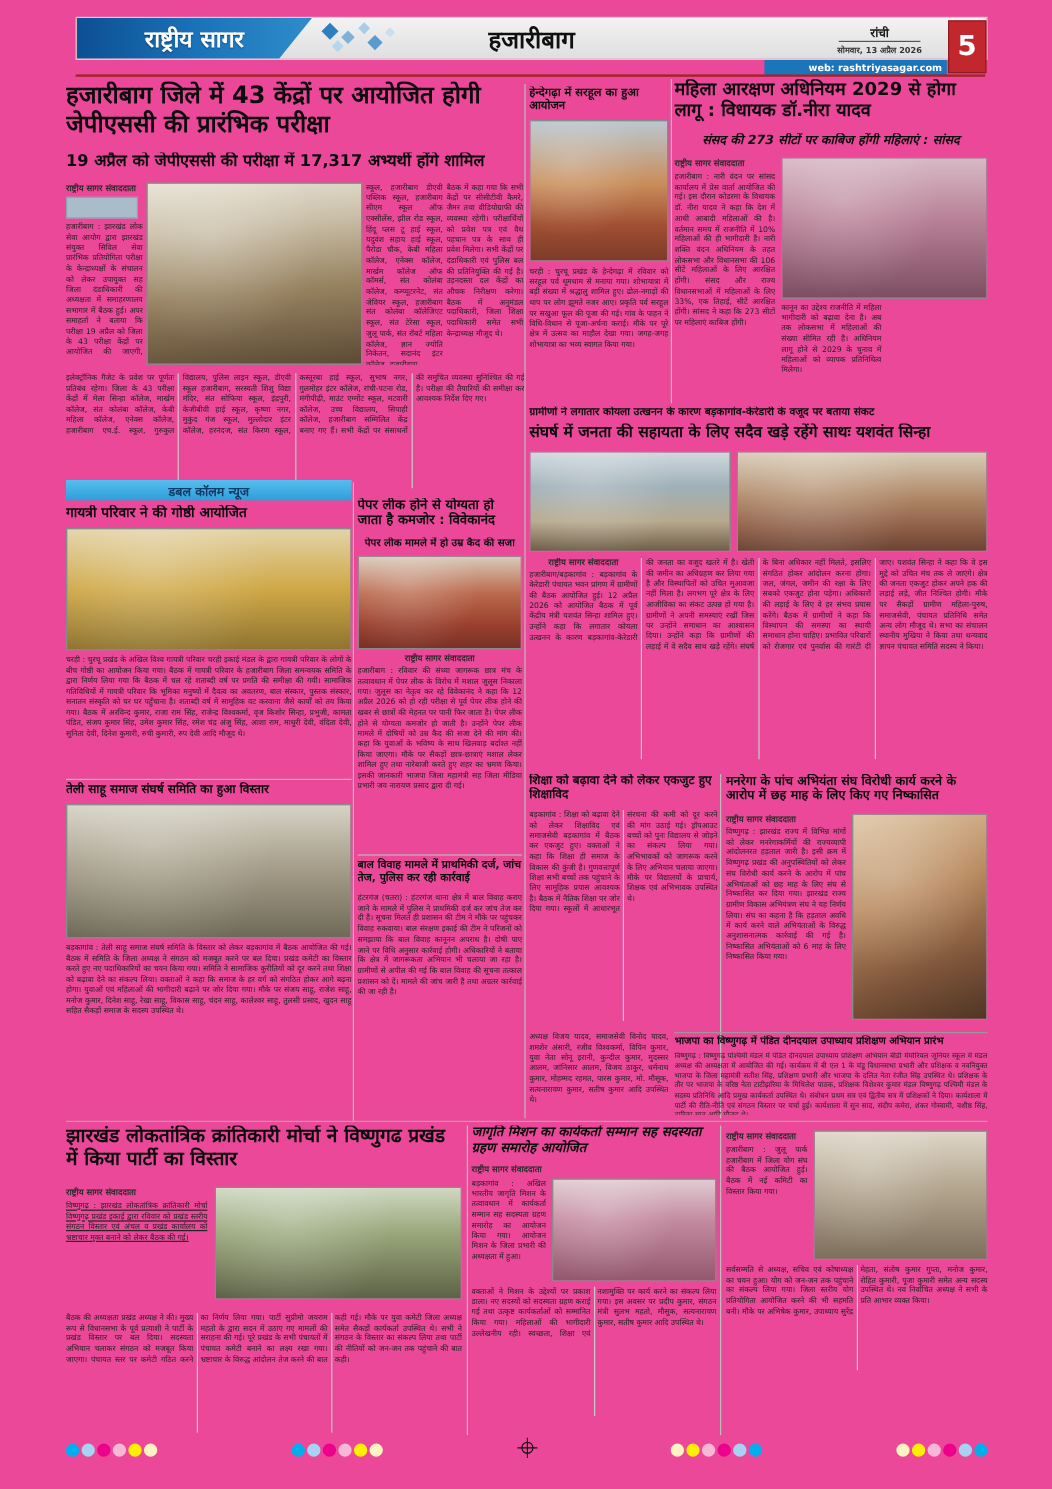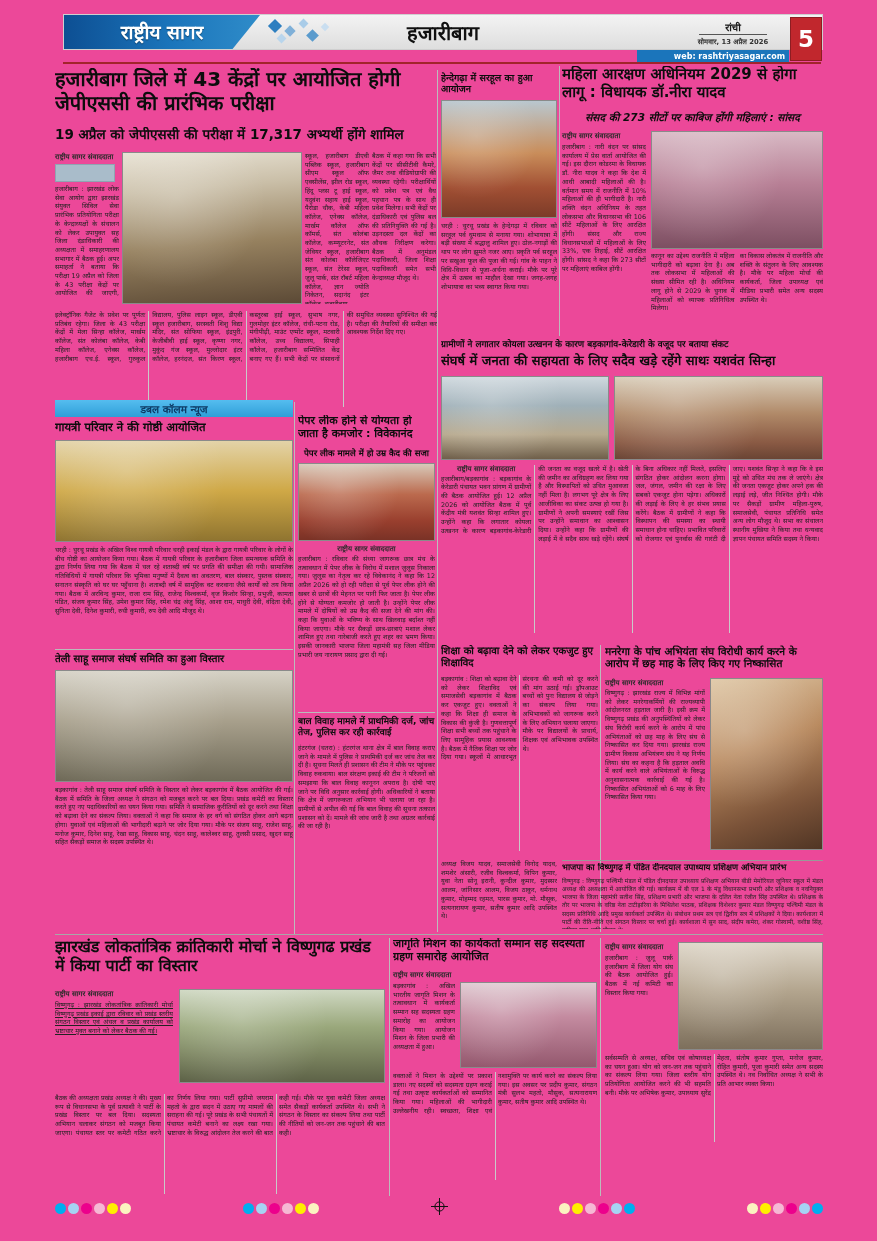--- a/index.html
+++ b/index.html
@@ -116,21 +116,20 @@
     <div class="hl" style="font-size:10.5px;height:15px;margin-top:3px;text-align:center;font-style:italic;">संसद की 273 सीटों पर काबिज होंगी महिलाएं : सांसद</div>
     <div style="margin-top:5px;display:grid;grid-template-columns:84px 172px;column-gap:5px;">
       <div>
         <div class="byline">राष्ट्रीय सागर संवाददाता</div>
         <div class="body-txt" style="margin-top:3px;height:182px;">हजारीबाग : नारी वंदन पर सांसद कार्यालय में प्रेस वार्ता आयोजित की गई। इस दौरान कोडरमा के विधायक डॉ. नीरा यादव ने कहा कि देश में आधी आबादी महिलाओं की है। वर्तमान समय में राजनीति में 10% महिलाओं की ही भागीदारी है। नारी शक्ति वंदन अधिनियम के तहत लोकसभा और विधानसभा की 106 सीटें महिलाओं के लिए आरक्षित होंगी। संसद और राज्य विधानसभाओं में महिलाओं के लिए 33%, एक तिहाई, सीटें आरक्षित होंगी। सांसद ने कहा कि 273 सीटों पर महिलाएं काबिज होंगी।</div>
       </div>
       <div>
         <div class="photo ph-mahila" style="height:118px;"></div>
         <div style="display:grid;grid-template-columns:1fr 1fr;column-gap:5px;margin-top:3px;">
           <div class="body-txt" style="height:76px;">कानून का उद्देश्य राजनीति में महिला भागीदारी को बढ़ावा देना है। अब तक लोकसभा में महिलाओं की संख्या सीमित रही है। अधिनियम लागू होने से 2029 के चुनाव में महिलाओं को व्यापक प्रतिनिधित्व मिलेगा।</div>
-          <div class="body-txt" style="height:76px;">का विकास लोकतंत्र में राजनीति और शक्ति के संतुलन के लिए आवश्यक है। मौके पर महिला मोर्चा की कार्यकर्ता, जिला उपाध्यक्ष एवं मीडिया प्रभारी समेत अन्य सदस्य उपस्थित थे।</div>
         </div>
       </div>
     </div>
   </div>
 
   <div class="abs" style="left:441px;top:339px;width:382px;height:300px;">
     <div class="hl" style="font-size:8.8px;height:12px;">ग्रामीणों ने लगातार कोयला उत्खनन के कारण बड़कागांव-केरेडारी के वजूद पर बताया संकट</div>
     <div class="hl" style="font-size:13px;height:19px;margin-top:2px;">संघर्ष में जनता की सहायता के लिए सदैव खड़े रहेंगे साथः यशवंत सिन्हा</div>
     <div style="display:grid;grid-template-columns:168px 209px;column-gap:5px;margin-top:4px;">
       <div class="photo ph-jan" style="height:84px;"></div>
@@ -192,21 +191,21 @@
       <div>
         <div class="byline">राष्ट्रीय सागर संवाददाता</div>
         <div class="body-txt" style="margin-top:3px;height:88px;text-decoration:underline;">विष्णुगढ़ : झारखंड लोकतांत्रिक क्रांतिकारी मोर्चा विष्णुगढ़ प्रखंड इकाई द्वारा रविवार को प्रखंड स्तरीय संगठन विस्तार एवं अंचल व प्रखंड कार्यालय को भ्रष्टाचार मुक्त बनाने को लेकर बैठक की गई।</div>
       </div>
       <div class="photo ph-jlkm" style="height:94px;"></div>
     </div>
     <div class="body-txt cols3" style="margin-top:5px;height:100px;">बैठक की अध्यक्षता प्रखंड अध्यक्ष ने की। मुख्य रूप से विधानसभा के पूर्व प्रत्याशी ने पार्टी के प्रखंड विस्तार पर बल दिया। सदस्यता अभियान चलाकर संगठन को मजबूत किया जाएगा। पंचायत स्तर पर कमेटी गठित करने का निर्णय लिया गया। पार्टी सुप्रीमो जयराम महतो के द्वारा सदन में उठाए गए मामलों की सराहना की गई। पूरे प्रखंड के सभी पंचायतों में पंचायत कमेटी बनाने का लक्ष्य रखा गया। भ्रष्टाचार के विरुद्ध आंदोलन तेज करने की बात कही गई। मौके पर युवा कमेटी जिला अध्यक्ष समेत सैकड़ों कार्यकर्ता उपस्थित थे। सभी ने संगठन के विस्तार का संकल्प लिया तथा पार्टी की नीतियों को जन-जन तक पहुंचाने की बात कही।</div>
   </div>
 
   <div class="abs" style="left:393px;top:938px;width:204px;height:258px;">
-    <div class="hl" style="font-size:11px;height:30px;">जागृति मिशन का कार्यकर्ता सम्मान सह सदस्यता ग्रहण समारोह आयोजित</div>
+    <div class="hl" style="font-size:11px;height:30px;font-style:italic;">जागृति मिशन का कार्यकर्ता सम्मान सह सदस्यता ग्रहण समारोह आयोजित</div>
     <div class="byline" style="margin-top:2px;">राष्ट्रीय सागर संवाददाता</div>
     <div style="display:grid;grid-template-columns:62px 137px;column-gap:5px;margin-top:3px;">
       <div class="body-txt" style="height:86px;">बड़कागांव : अखिल भारतीय जागृति मिशन के तत्वावधान में कार्यकर्ता सम्मान सह सदस्यता ग्रहण समारोह का आयोजन किया गया। आयोजन मिशन के जिला प्रभारी की अध्यक्षता में हुआ।</div>
       <div class="photo ph-jagriti" style="height:86px;"></div>
     </div>
     <div class="body-txt cols2" style="margin-top:4px;height:108px;">वक्ताओं ने मिशन के उद्देश्यों पर प्रकाश डाला। नए सदस्यों को सदस्यता ग्रहण कराई गई तथा उत्कृष्ट कार्यकर्ताओं को सम्मानित किया गया। महिलाओं की भागीदारी उल्लेखनीय रही। स्वच्छता, शिक्षा एवं नशामुक्ति पर कार्य करने का संकल्प लिया गया। इस अवसर पर प्रदीप कुमार, संगठन मंत्री सुलभ महतो, मौसुक, सत्यनारायण कुमार, सतीष कुमार आदि उपस्थित थे।</div>
   </div>
 
   <div class="abs" style="left:605px;top:938px;width:218px;height:258px;">
     <div style="display:grid;grid-template-columns:68px 145px;column-gap:5px;margin-top:4px;">

